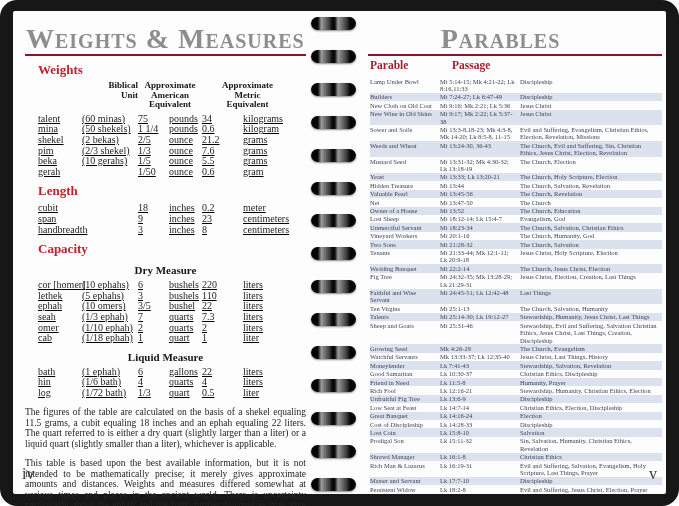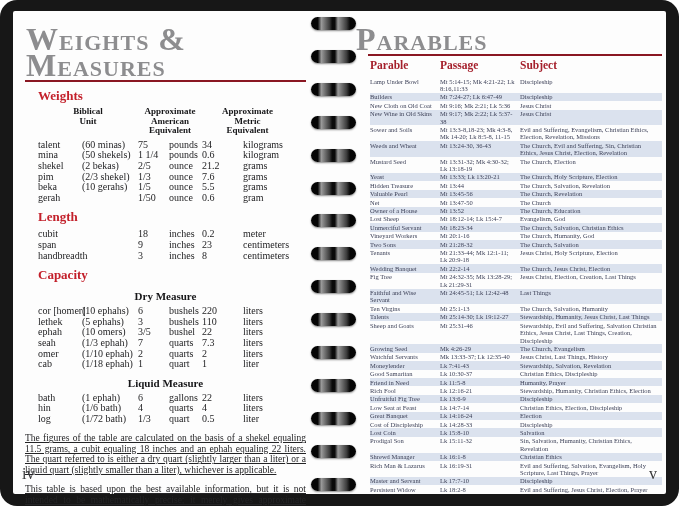--- a/index.html
+++ b/index.html
@@ -5,48 +5,48 @@
   html,body{margin:0;padding:0;background:#ffffff;}
   .canvas{position:relative;width:679px;height:506px;background:#ffffff;overflow:hidden;
           font-family:"Liberation Serif",serif;}
   .frame{position:absolute;inset:0;background:var(--frame-black,#171717);border-radius:17px;}
   .pages{position:absolute;left:13px;top:11px;right:13px;bottom:12px;background:var(--page-white,#fdfdfd);border-radius:2px;}
 
   .page{position:absolute;top:11px;height:483px;box-sizing:border-box;}
   .page-left{left:13px;width:318px;}
   .page-right{left:346px;width:320px;}
 
-  .pg-title{margin:15px 10px 0 13px;font-weight:700;font-size:32px;line-height:26px;
+  .pg-title{margin:15px 10px 0 13px;font-weight:700;font-size:28px;line-height:26px;
             font-variant:small-caps;letter-spacing:1px;color:var(--title-gray,#8d8d8f);}
-  .pg-title.right{text-align:left;margin:15px 21px 0 10px;}
+  .pg-title.right{text-align:center;margin:15px 21px 0 10px;}
   .rule{height:2px;background:var(--rule-red,#8a1722);margin:2px 25px 0 12px;}
   .rule-r{margin:2px 4px 0 22px;}
 
   .sec-head{margin:6px 38px 0 25px;text-align:left;font-weight:700;font-size:13px;
             color:var(--heading-red,#c3202b);}
   .sub-head{margin:7px 38px 0 25px;text-align:center;font-weight:700;font-size:11px;color:#161618;}
 
   .col-heads{display:grid;grid-template-columns:44px 56px 26px 38px 36px 1fr;
              margin:3px 38px 0 25px;font-size:9px;font-weight:700;line-height:9.6px;
              color:#161618;text-align:center;white-space:pre-line;}
-  .ch1{grid-column:1/3;} .ch2{grid-column:3/5;} .ch3{grid-column:5/7;}
-
-  .ltable{margin:4px 38px 0 25px;}
+  .ch1{grid-column:1/3;text-align:right;} .ch2{grid-column:3/5;} .ch3{grid-column:5/7;}
+
+  .ltable{margin:4px 38px 0 25px;text-decoration:underline;}
   .lrow{display:grid;grid-template-columns:44px 56px 26px 38px 36px 1fr;
         font-size:10px;line-height:10.6px;white-space:nowrap;color:var(--body-text,#1d1d1f);}
   .lrow .num{text-align:left;}
   .lrow .un{padding-left:5px;}
 
   .footnote{margin:9px 25px 0 12px;font-size:9.5px;line-height:10.5px;text-align:justify;
-            color:#242426;text-decoration:underline;}
+            color:#242426;}
   .pagenum{position:absolute;bottom:11px;font-size:16px;color:#3a3a3c;}
   .pn-left{left:9px;} .pn-right{right:9px;}
 
   .phead{display:grid;grid-template-columns:70px 80px 1fr;margin:3px 4px 6px 24px;
-         font-size:11.5px;font-weight:700;color:var(--header-red,#a5202c);}
+         font-size:11.5px;font-weight:700;color:var(--header-red,#a5202c);gap:12px;}
   .ptable{margin:0 4px 0 24px;}
   .prow{display:grid;grid-template-columns:70px 80px 1fr;font-size:6.5px;line-height:7.4px;
         padding:0.5px 0;color:var(--table-text,#3e4259);}
   .prow.shade{background:var(--row-shade,#dbe2ee);}
   .pc{padding-right:5px;}
 
   .coil{position:absolute;left:311px;width:45px;height:13px;border-radius:7px;
         background:linear-gradient(90deg,#050505 0%,#050505 15%,#9a9a9a 23%,#3d3d3d 41%,#0a0a0a 47%,#0a0a0a 53%,#9a9a9a 60%,#3d3d3d 79%,#050505 87%,#050505 100%);
         box-shadow:0 1px 2px rgba(0,0,0,0.45);}
 </style>
@@ -235,21 +235,20 @@
     <p class="footnote">This table is based upon the best available information, but it is not intended to be mathematically precise; it merely gives approximate amounts and distances. Weights and measures differed somewhat at various times and places in the ancient world. There is uncertainty particularly about the ephah and the bath; further discoveries may give more light on these units of capacity.</p>
     <div class="pagenum pn-left">iv</div>
   </div>
 
   <div class="page page-right">
     <h1 class="pg-title right">Parables</h1>
     <div class="rule rule-r"></div>
     <div class="phead">
       <span>Parable</span>
       <span>Passage</span>
-      <span>Subject</span>
     </div>
     <div class="ptable" id="parable-rows">
         <div class="prow">
           <span class="pc">Lamp Under Bowl</span>
           <span class="pc">Mt 5:14-15; Mk 4:21-22; Lk 8:16,11:33</span>
           <span class="pc">Discipleship</span>
         </div>
         <div class="prow shade">
           <span class="pc">Builders</span>
           <span class="pc">Mt 7:24-27; Lk 6:47-49</span>

